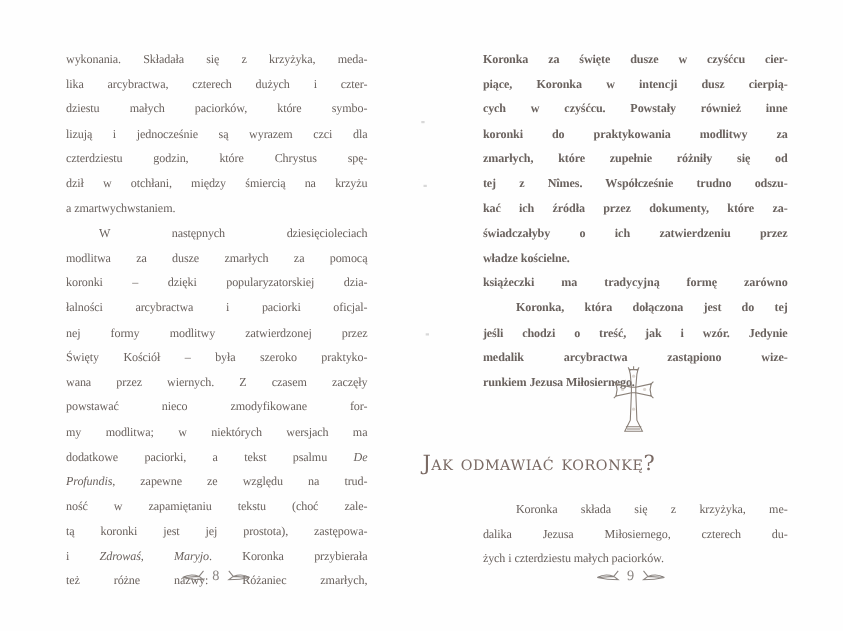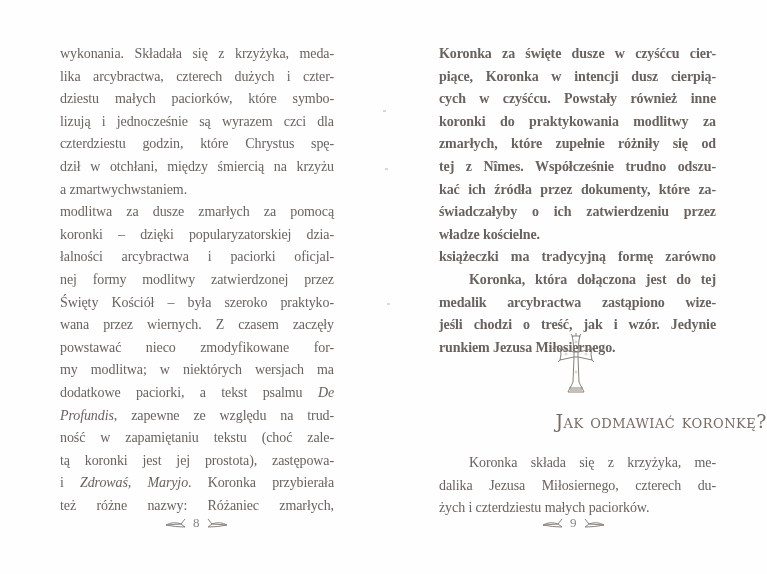--- a/index.html
+++ b/index.html
@@ -19,21 +19,21 @@
     .page {
       position: absolute;
       top: 0;
       height: 574px;
     }
     .page-left { left: 0; width: 384px; }
     .page-right { left: 384px; width: 383px; }
     .text-block {
       position: absolute;
       font-family: "Liberation Serif", "DejaVu Serif", serif;
-      font-size: 14px;
+      font-size: 11px;
       line-height: 22.6px;
       color: #6a625e;
       text-align: justify;
       letter-spacing: -0.1px;
     }
     .left-text { left: 60px; top: 43px; width: 274px; }
     .right-text { left: 55px; top: 43px; width: 277px; font-weight: bold; }
     .line {
       display: block;
       white-space: nowrap;
@@ -59,21 +59,21 @@
       position: absolute;
       left: 50%;
       transform: translateX(-50%);
       width: 40px;
       height: 70px;
     }
     .heading {
       position: absolute;
       left: 0;
       width: 383px;
-      text-align: right;
+      text-align: left;
       top: 410px;
       font-family: "DejaVu Serif", "Liberation Serif", serif;
       font-size: 19px;
       letter-spacing: 0.5px;
       color: #7a6a64;
       font-variant: small-caps;
     }
     .right-bottom-text {
       left: 55px; top: 452px; width: 277px;
     }
@@ -101,20 +101,21 @@
 
   <div class="page page-left">
     <div class="text-block left-text">
       <span class="line">wykonania. Składała się z krzyżyka, meda-</span>
       <span class="line">lika arcybractwa, czterech dużych i czter-</span>
       <span class="line">dziestu małych paciorków, które symbo-</span>
       <span class="line">lizują i jednocześnie są wyrazem czci dla</span>
       <span class="line">czterdziestu godzin, które Chrystus spę-</span>
       <span class="line">dził w otchłani, między śmiercią na krzyżu</span>
       <span class="line last">a zmartwychwstaniem.</span>
+      <span class="line indent">W następnych dziesięcioleciach</span>
       <span class="line">modlitwa za dusze zmarłych za pomocą</span>
       <span class="line">koronki – dzięki popularyzatorskiej dzia-</span>
       <span class="line">łalności arcybractwa i paciorki oficjal-</span>
       <span class="line">nej formy modlitwy zatwierdzonej przez</span>
       <span class="line">Święty Kościół – była szeroko praktyko-</span>
       <span class="line">wana przez wiernych. Z czasem zaczęły</span>
       <span class="line">powstawać nieco zmodyfikowane for-</span>
       <span class="line">my modlitwa; w niektórych wersjach ma</span>
       <span class="line"><span>dodatkowe paciorki, a tekst psalmu</span> <em>De</em></span>
       <span class="line"><em>Profundis</em><span>, zapewne ze względu na trud-</span></span>
@@ -145,22 +146,22 @@
       <span class="line">piące, Koronka w intencji dusz cierpią-</span>
       <span class="line">cych w czyśćcu. Powstały również inne</span>
       <span class="line">koronki do praktykowania modlitwy za</span>
       <span class="line">zmarłych, które zupełnie różniły się od</span>
       <span class="line">tej z Nîmes. Współcześnie trudno odszu-</span>
       <span class="line">kać ich źródła przez dokumenty, które za-</span>
       <span class="line">świadczałyby o ich zatwierdzeniu przez</span>
       <span class="line last">władze kościelne.</span>
       <span class="line">książeczki ma tradycyjną formę zarówno</span>
       <span class="line indent">Koronka, która dołączona jest do tej</span>
+      <span class="line">jeśli chodzi o treść, jak i wzór. Jedynie</span>
       <span class="line">medalik arcybractwa zastąpiono wize-</span>
-      <span class="line">jeśli chodzi o treść, jak i wzór. Jedynie</span>
       <span class="line last">runkiem Jezusa Miłosiernego.</span>
     </div>
 
     <svg class="ornament" style="top:332px;" viewBox="0 0 40 70">
       <g fill="none" stroke="#8a8078" stroke-width="1">
 
         <path d="M16 4 L24 4 L23 8 L22 20 L18 20 L17 8 Z"></path>
         <path d="M15 2 L17 5 M25 2 L23 5 M20 1 L20 4"></path>
 
         <path d="M4 17 L18 20 L18 25 L4 28 L5 22 Z"></path>

